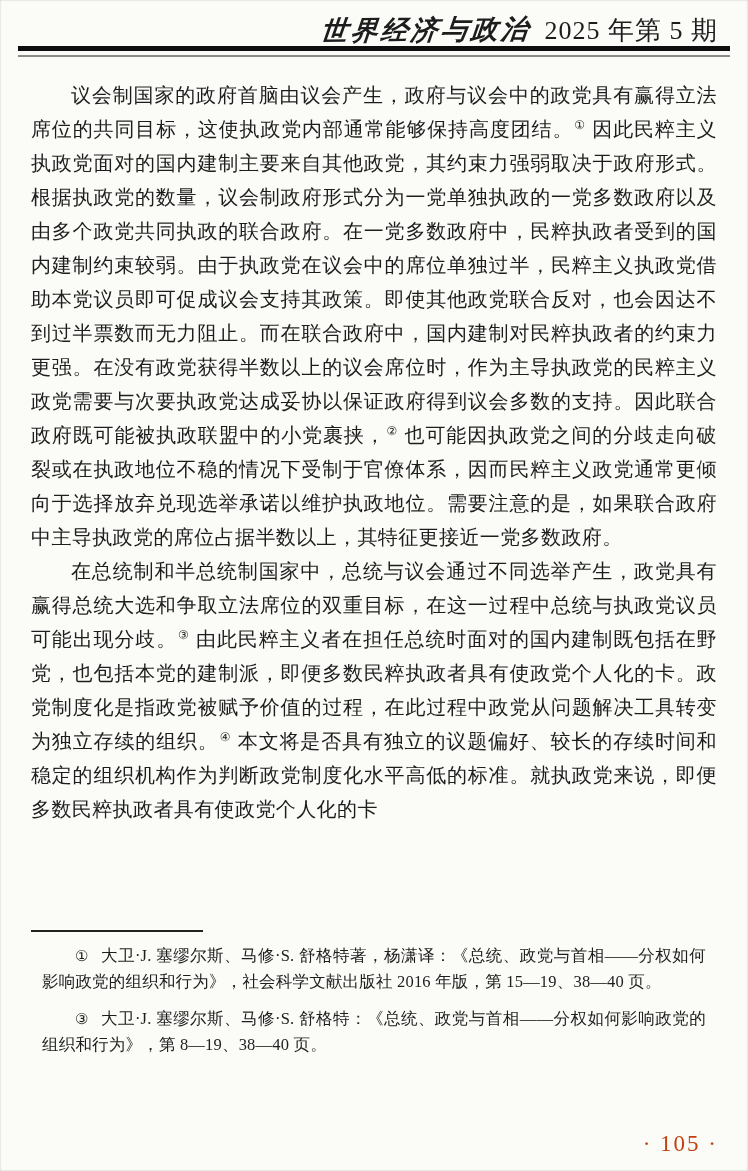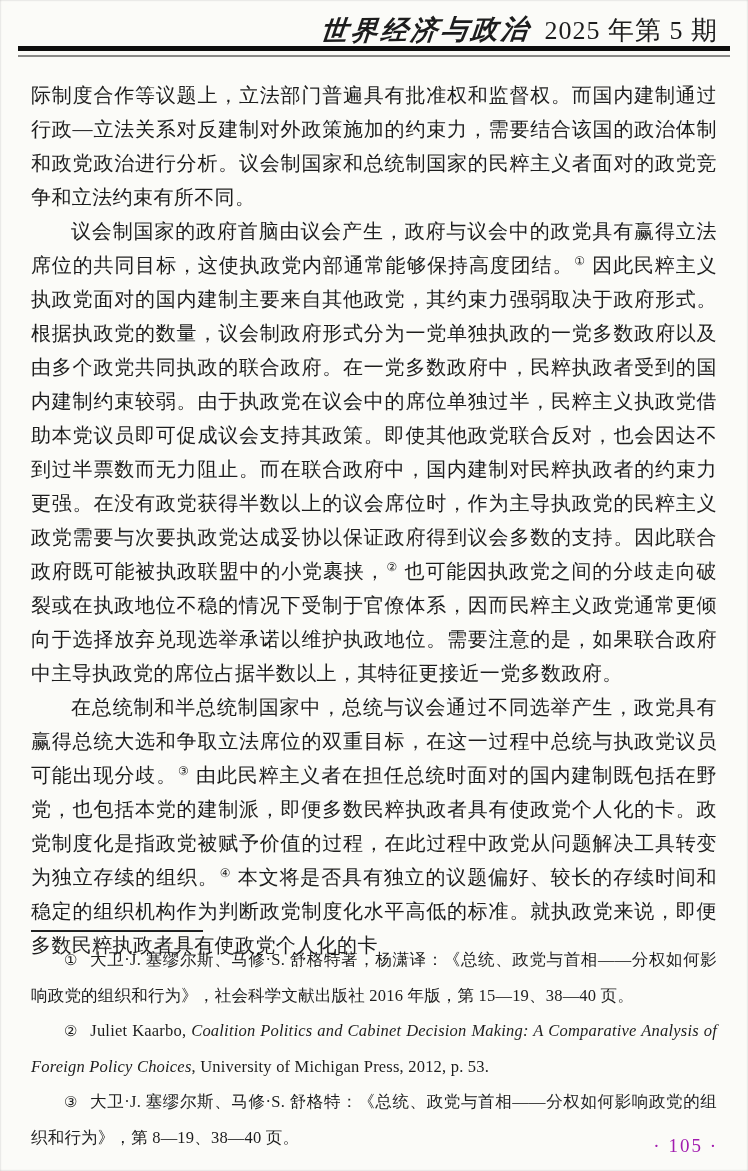--- a/index.html
+++ b/index.html
@@ -78,67 +78,65 @@
     left: 31px;
     right: 31px;
   }
   .fn-rule {
     width: 172px;
     height: 0;
     border-top: 2px solid #222;
     margin-bottom: 10px;
   }
   .fn {
-    margin: 0;
+    margin: 11px;
     font-size: 16.5px;
-    line-height: 35px;
+    line-height: 26px;
     text-align: justify;
     text-indent: 2em;
     letter-spacing: 0.2px;
   }
   .fn-marker {
     margin-right: 0.8em;
     font-size: 15px;
   }
   .fn i { font-family: "Liberation Serif", "DejaVu Serif", serif; }
   
   .pagenum {
     position: absolute;
     right: 30px;
     bottom: 14px;
-    font-size: 19px;
+    font-size: 23px;
     letter-spacing: 2px;
-    color: #a21caf;
+    color: #c2410c;
   }
 </style>
 </head>
 <body>
 
 <div class="page">
 
   <div class="header">
     <span class="logotype">世界经济与政治</span><span class="issue">2025 年第 5 期</span>
   </div>
   <div class="rule-thick"></div>
   <div class="rule-thin"></div>
 
   <div class="body-text">
-    <p class="para no-indent"><span>际制度合作等议题上，立法部门普遍具有批准权和监督权。而国内建制通过行政—立法关系对反建制对外政策施加的约束力，需要结合该国的政治体制和政党政治进行分析。议会制国家和总统制国家的民粹主义者面对的政党竞争和立法约束有所不同。</span></p>
 
     <p class="para"><span>议会制国家的政府首脑由议会产生，政府与议会中的政党具有赢得立法席位的共同目标，这使执政党内部通常能够保持高度团结。</span><sup class="fnref">①</sup><span> 因此民粹主义执政党面对的国内建制主要来自其他政党，其约束力强弱取决于政府形式。根据执政党的数量，议会制政府形式分为一党单独执政的一党多数政府以及由多个政党共同执政的联合政府。在一党多数政府中，民粹执政者受到的国内建制约束较弱。由于执政党在议会中的席位单独过半，民粹主义执政党借助本党议员即可促成议会支持其政策。即使其他政党联合反对，也会因达不到过半票数而无力阻止。而在联合政府中，国内建制对民粹执政者的约束力更强。在没有政党获得半数以上的议会席位时，作为主导执政党的民粹主义政党需要与次要执政党达成妥协以保证政府得到议会多数的支持。因此联合政府既可能被执政联盟中的小党裹挟，</span><sup class="fnref">②</sup><span> 也可能因执政党之间的分歧走向破裂或在执政地位不稳的情况下受制于官僚体系，因而民粹主义政党通常更倾向于选择放弃兑现选举承诺以维护执政地位。需要注意的是，如果联合政府中主导执政党的席位占据半数以上，其特征更接近一党多数政府。</span></p>
 
     <p class="para"><span>在总统制和半总统制国家中，总统与议会通过不同选举产生，政党具有赢得总统大选和争取立法席位的双重目标，在这一过程中总统与执政党议员可能出现分歧。</span><sup class="fnref">③</sup><span> 由此民粹主义者在担任总统时面对的国内建制既包括在野党，也包括本党的建制派，即便多数民粹执政者具有使政党个人化的卡。政党制度化是指政党被赋予价值的过程，在此过程中政党从问题解决工具转变为独立存续的组织。</span><sup class="fnref">④</sup><span> 本文将是否具有独立的议题偏好、较长的存续时间和稳定的组织机构作为判断政党制度化水平高低的标准。就执政党来说，即便多数民粹执政者具有使政党个人化的卡</span></p>
   </div>
 
   <div class="footnotes">
     <div class="fn-rule"></div>
 
     <p class="fn"><span class="fn-marker">①</span><span>大卫·J. 塞缪尔斯、马修·S. 舒格特著，杨潇译：《总统、政党与首相——分权如何影响政党的组织和行为》，社会科学文献出版社 2016 年版，第 15—19、38—40 页。</span></p>
 
-    <p class="fn"><span class="fn-marker">②</span><span>Juliet Kaarbo, </span><i>Coalition Politics and Cabinet Decision Making: A Comparative Analysis of Foreign Policy Choices</i><span>, University of Michigan Press, 2012, p. 53.</span></p>
 
     <p class="fn"><span class="fn-marker">③</span><span>大卫·J. 塞缪尔斯、马修·S. 舒格特：《总统、政党与首相——分权如何影响政党的组织和行为》，第 8—19、38—40 页。</span></p>
 
   </div>
 
   <div class="pagenum">· 105 ·</div>
 
 </div>
 
 </body></html>

